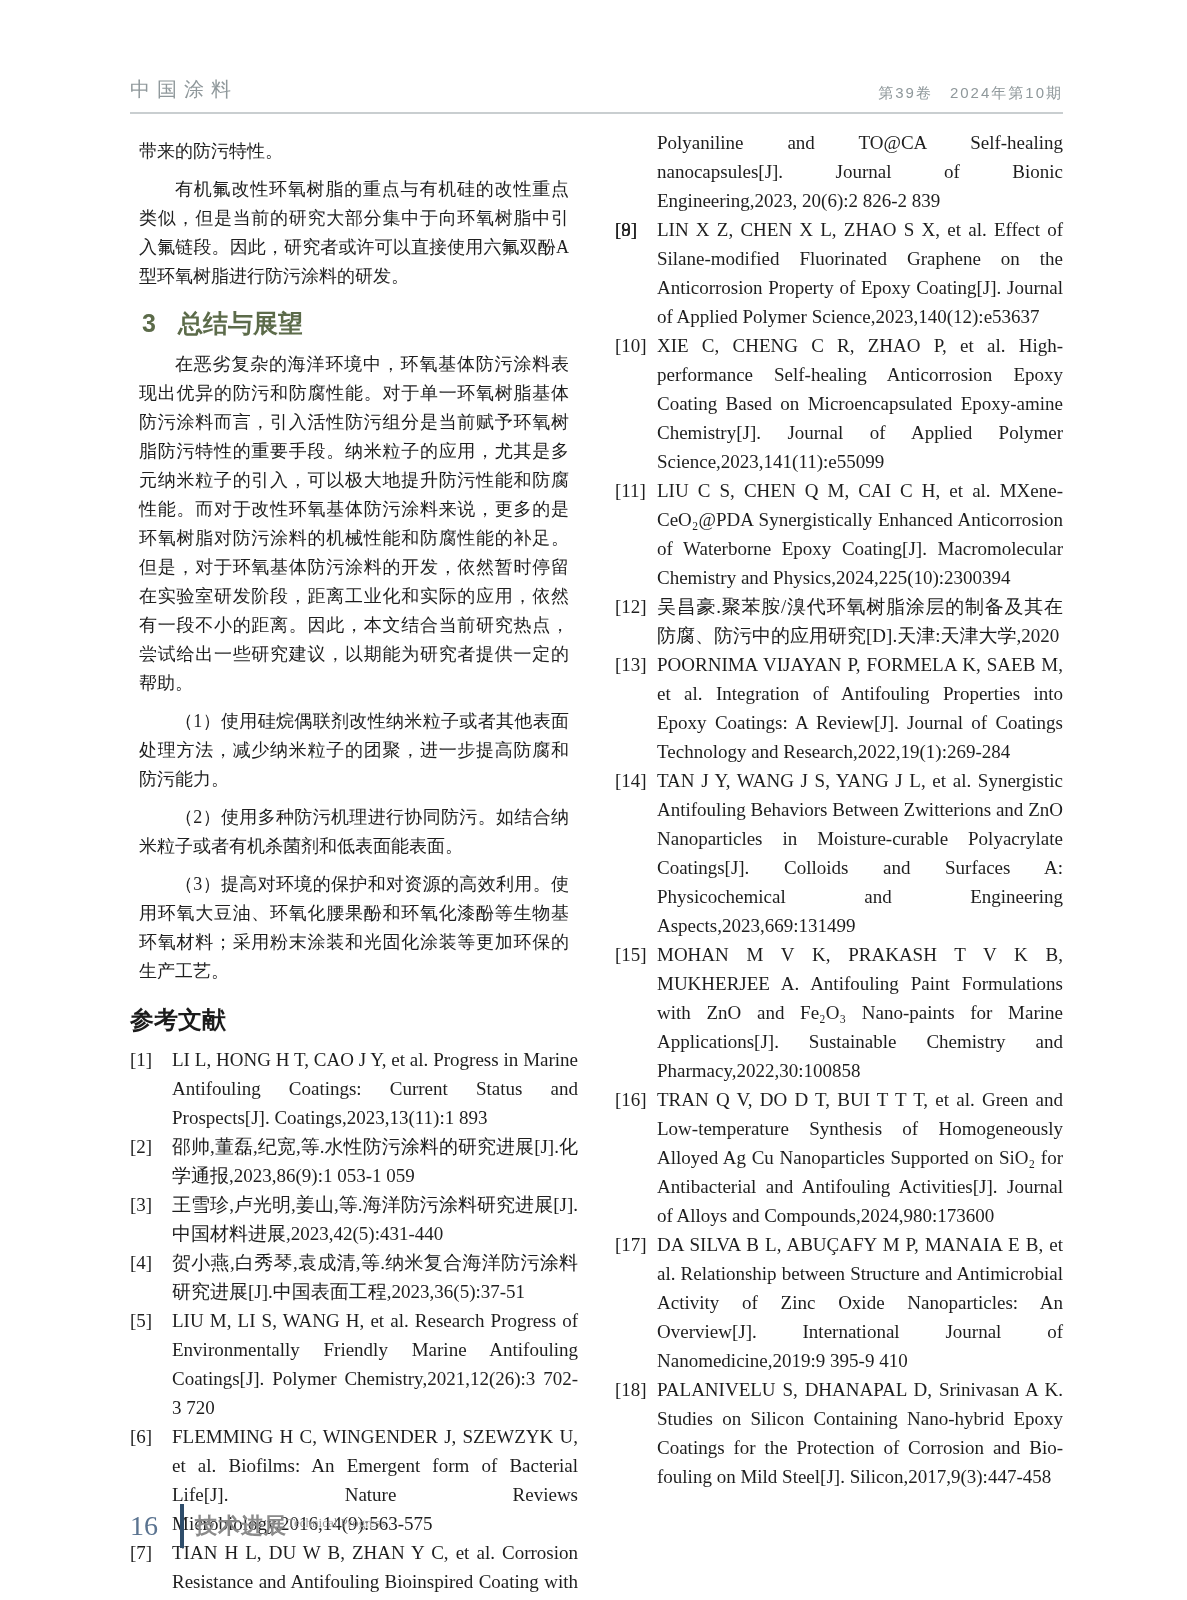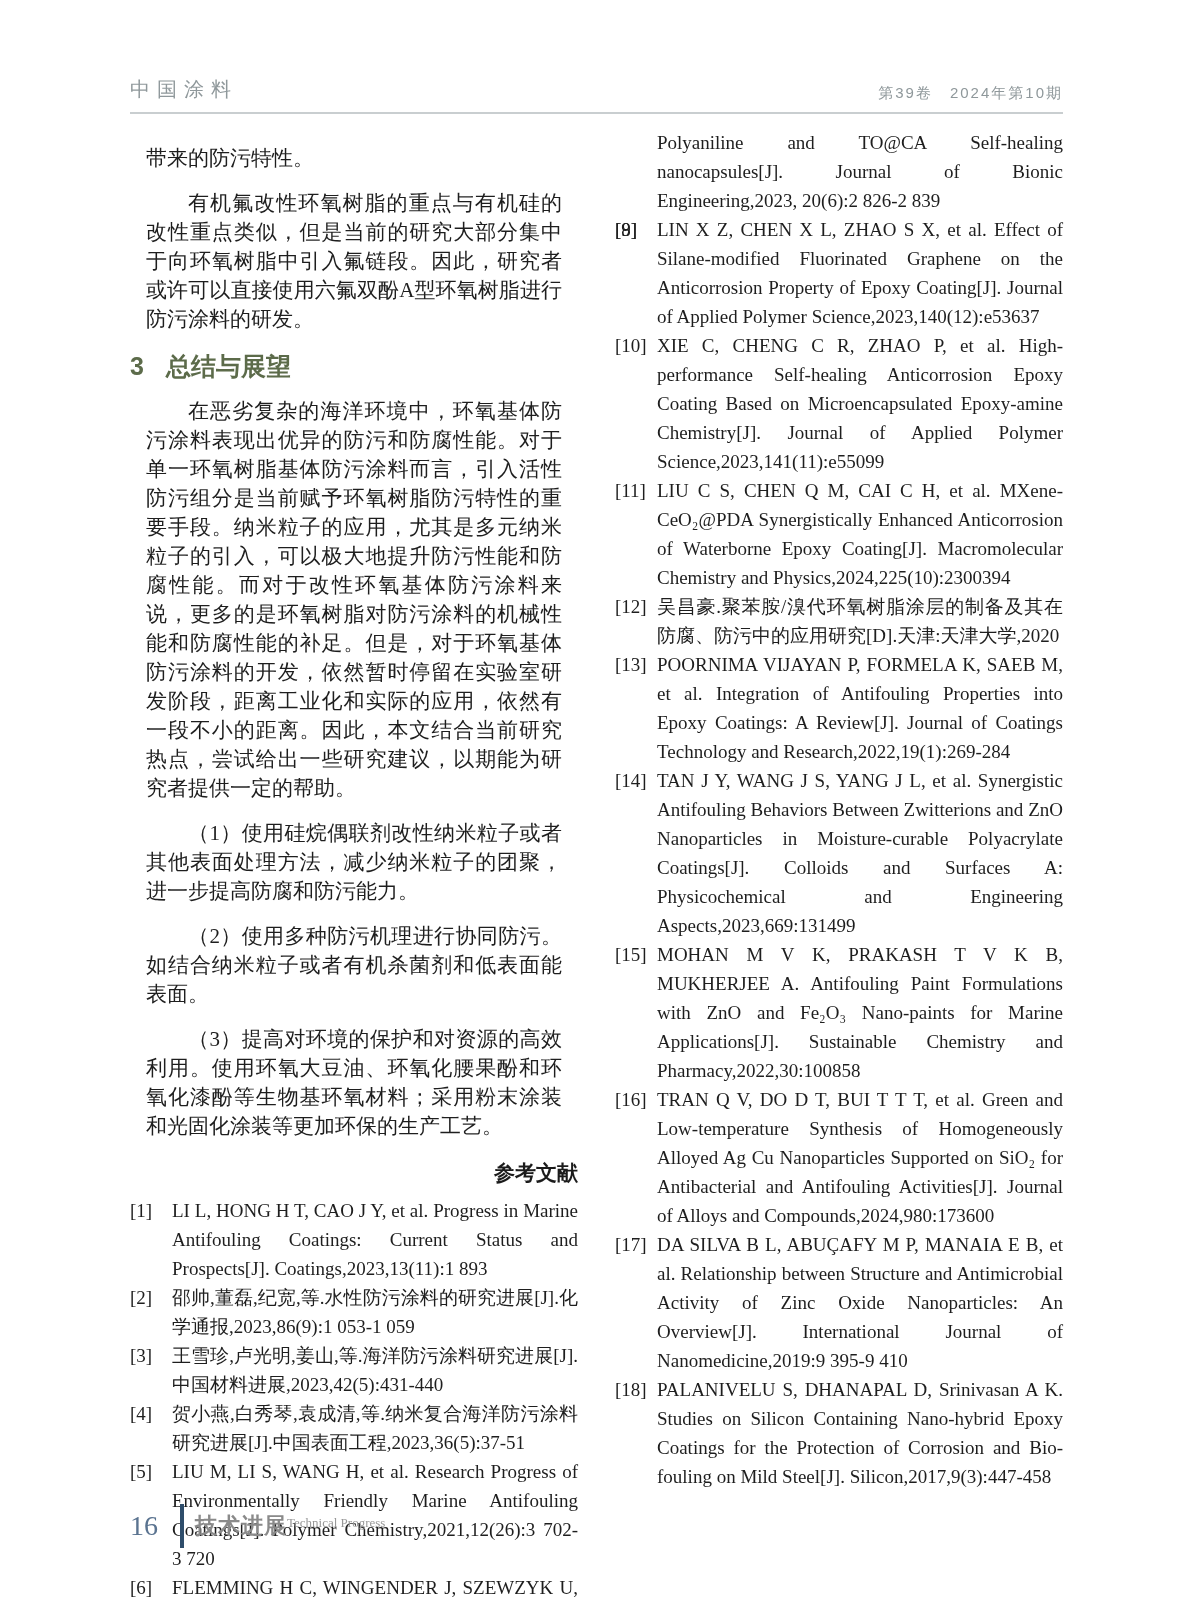--- a/index.html
+++ b/index.html
@@ -44,45 +44,45 @@
   .content {
     position: absolute;
     top: 128px; left: 130px;
     width: 933px;
     display: flex;
     gap: 37px;
   }
   .col { width: 448px; }
 
   .para {
-    margin: 16px;
-    font-size: 21px;
+    margin: 9px;
+    font-size: 18px;
     line-height: 29px;
     text-align: justify;
     text-indent: 2em;
     color: #1e1e1e;
   }
   .para.carryover { text-indent: 0; }
 
   .section-heading {
-    margin: 17px 0 12px 0;
+    margin: 17px 0 12px 12px;
     font-family: "Liberation Sans", "DejaVu Sans", sans-serif;
     font-weight: bold;
     font-size: 25px;
     color: #5c6b4a;
     line-height: 30px;
   }
   .section-heading .sec-num { margin-right: 22px; }
 
   .refs-heading {
     margin: 18px 0 9px 0;
-    text-align: right;
+    text-align: left;
     font-family: "Liberation Sans", "DejaVu Sans", sans-serif;
     font-weight: bold;
-    font-size: 21px;
+    font-size: 24px;
     color: #1b1b1b;
   }
 
   .ref {
     position: relative;
     padding-left: 42px;
     font-size: 19px;
     line-height: 29px;
     text-align: justify;
     color: #1e1e1e;

